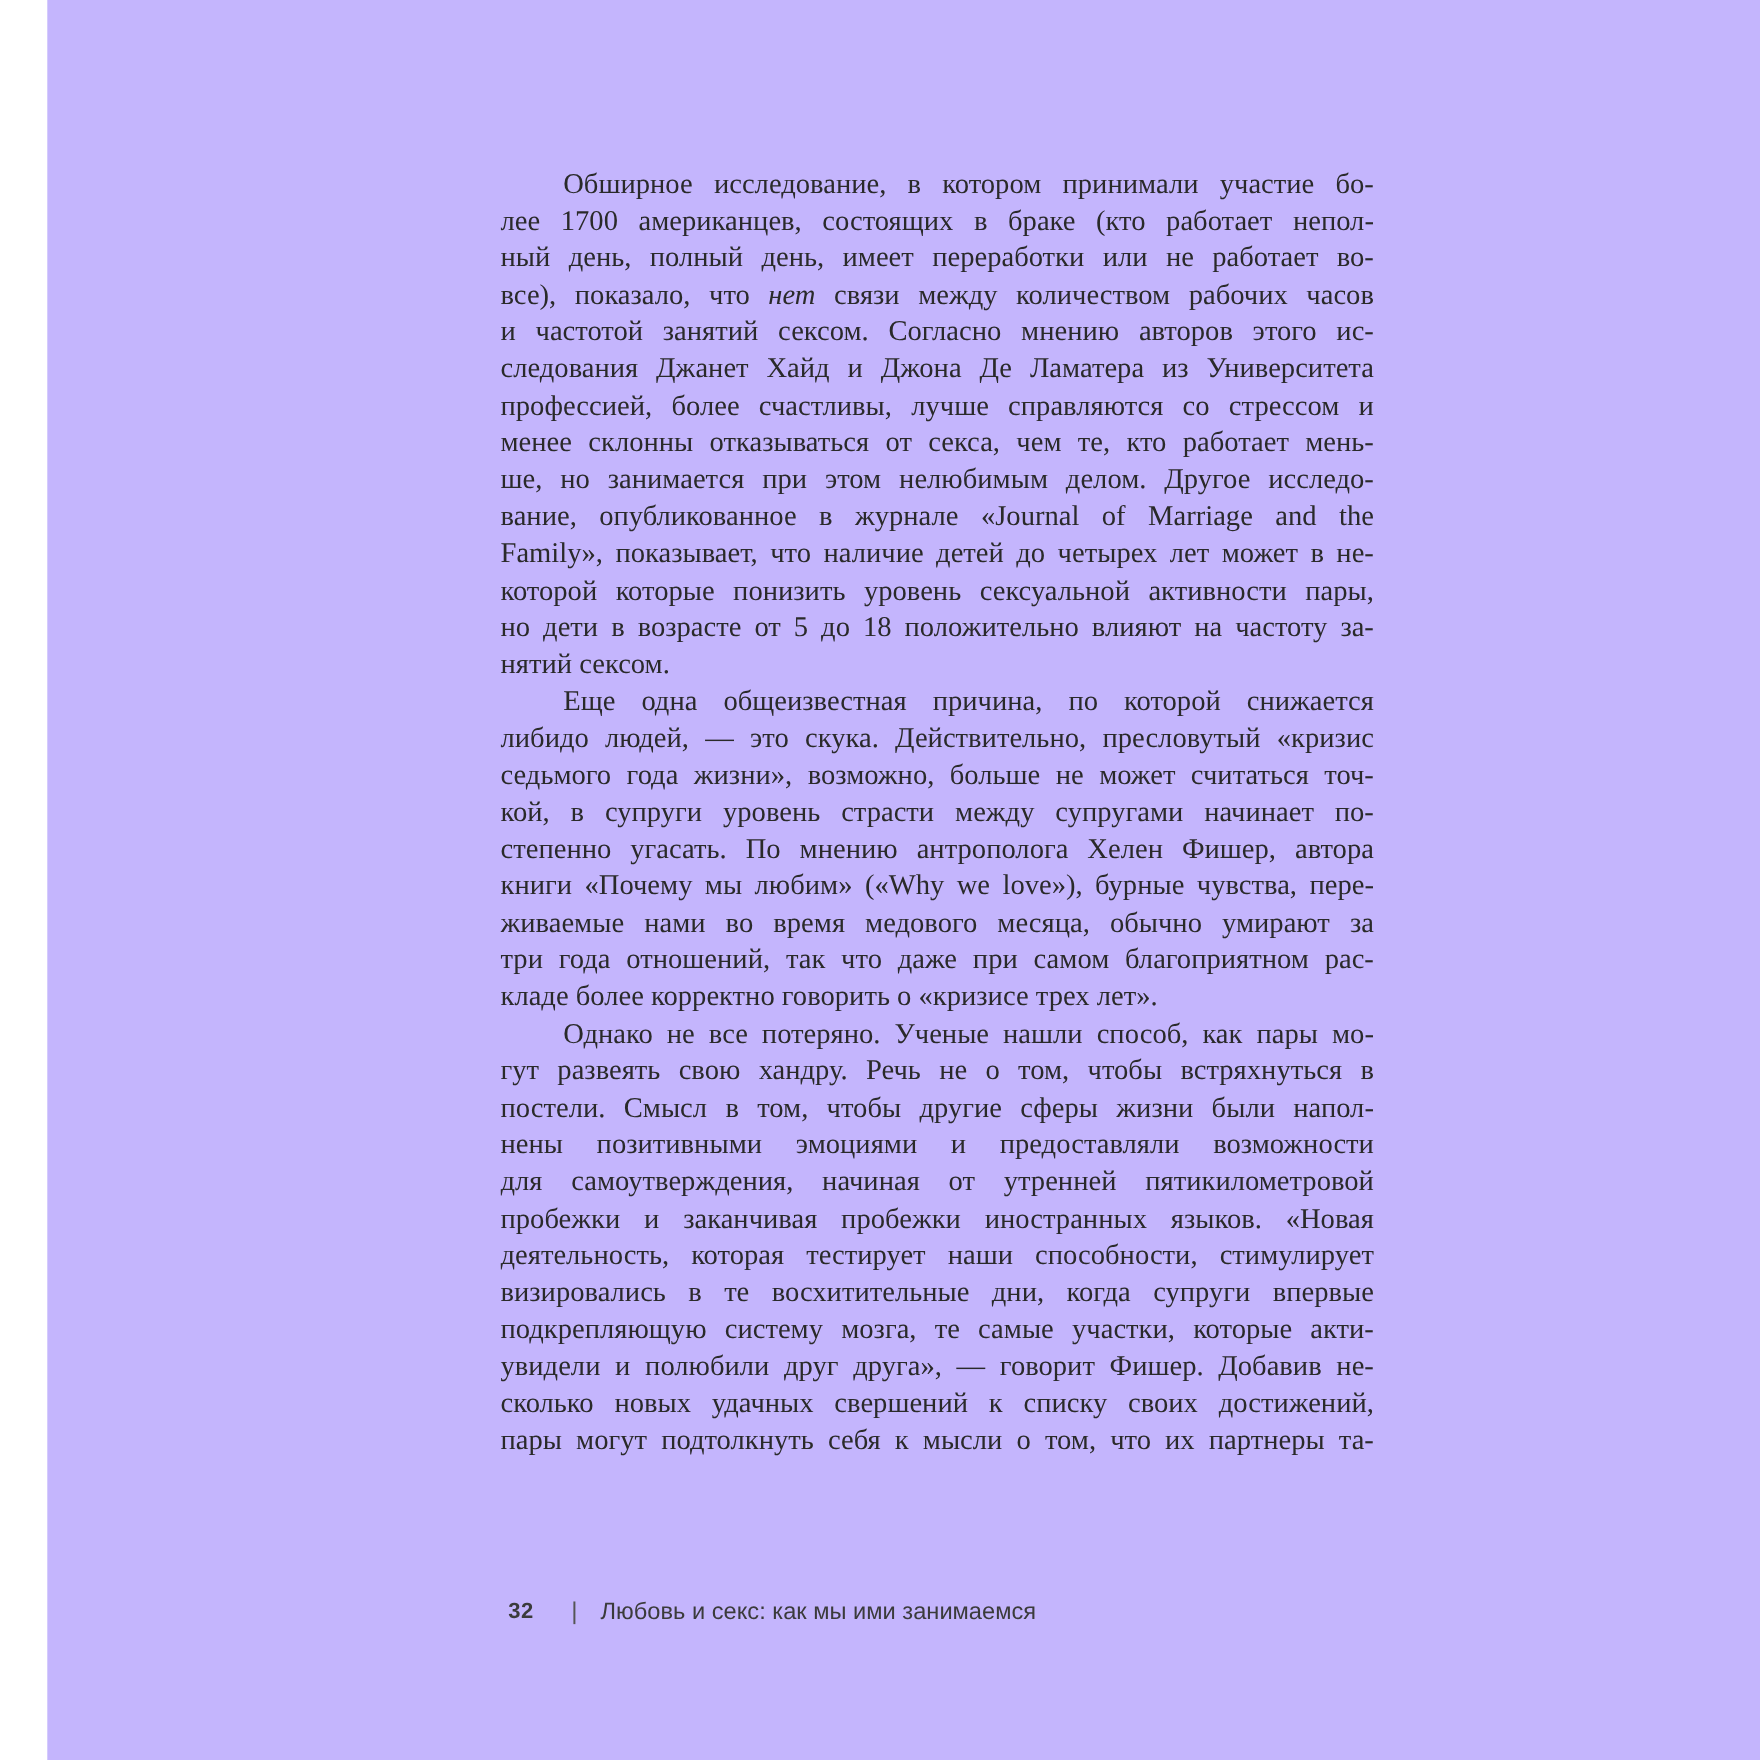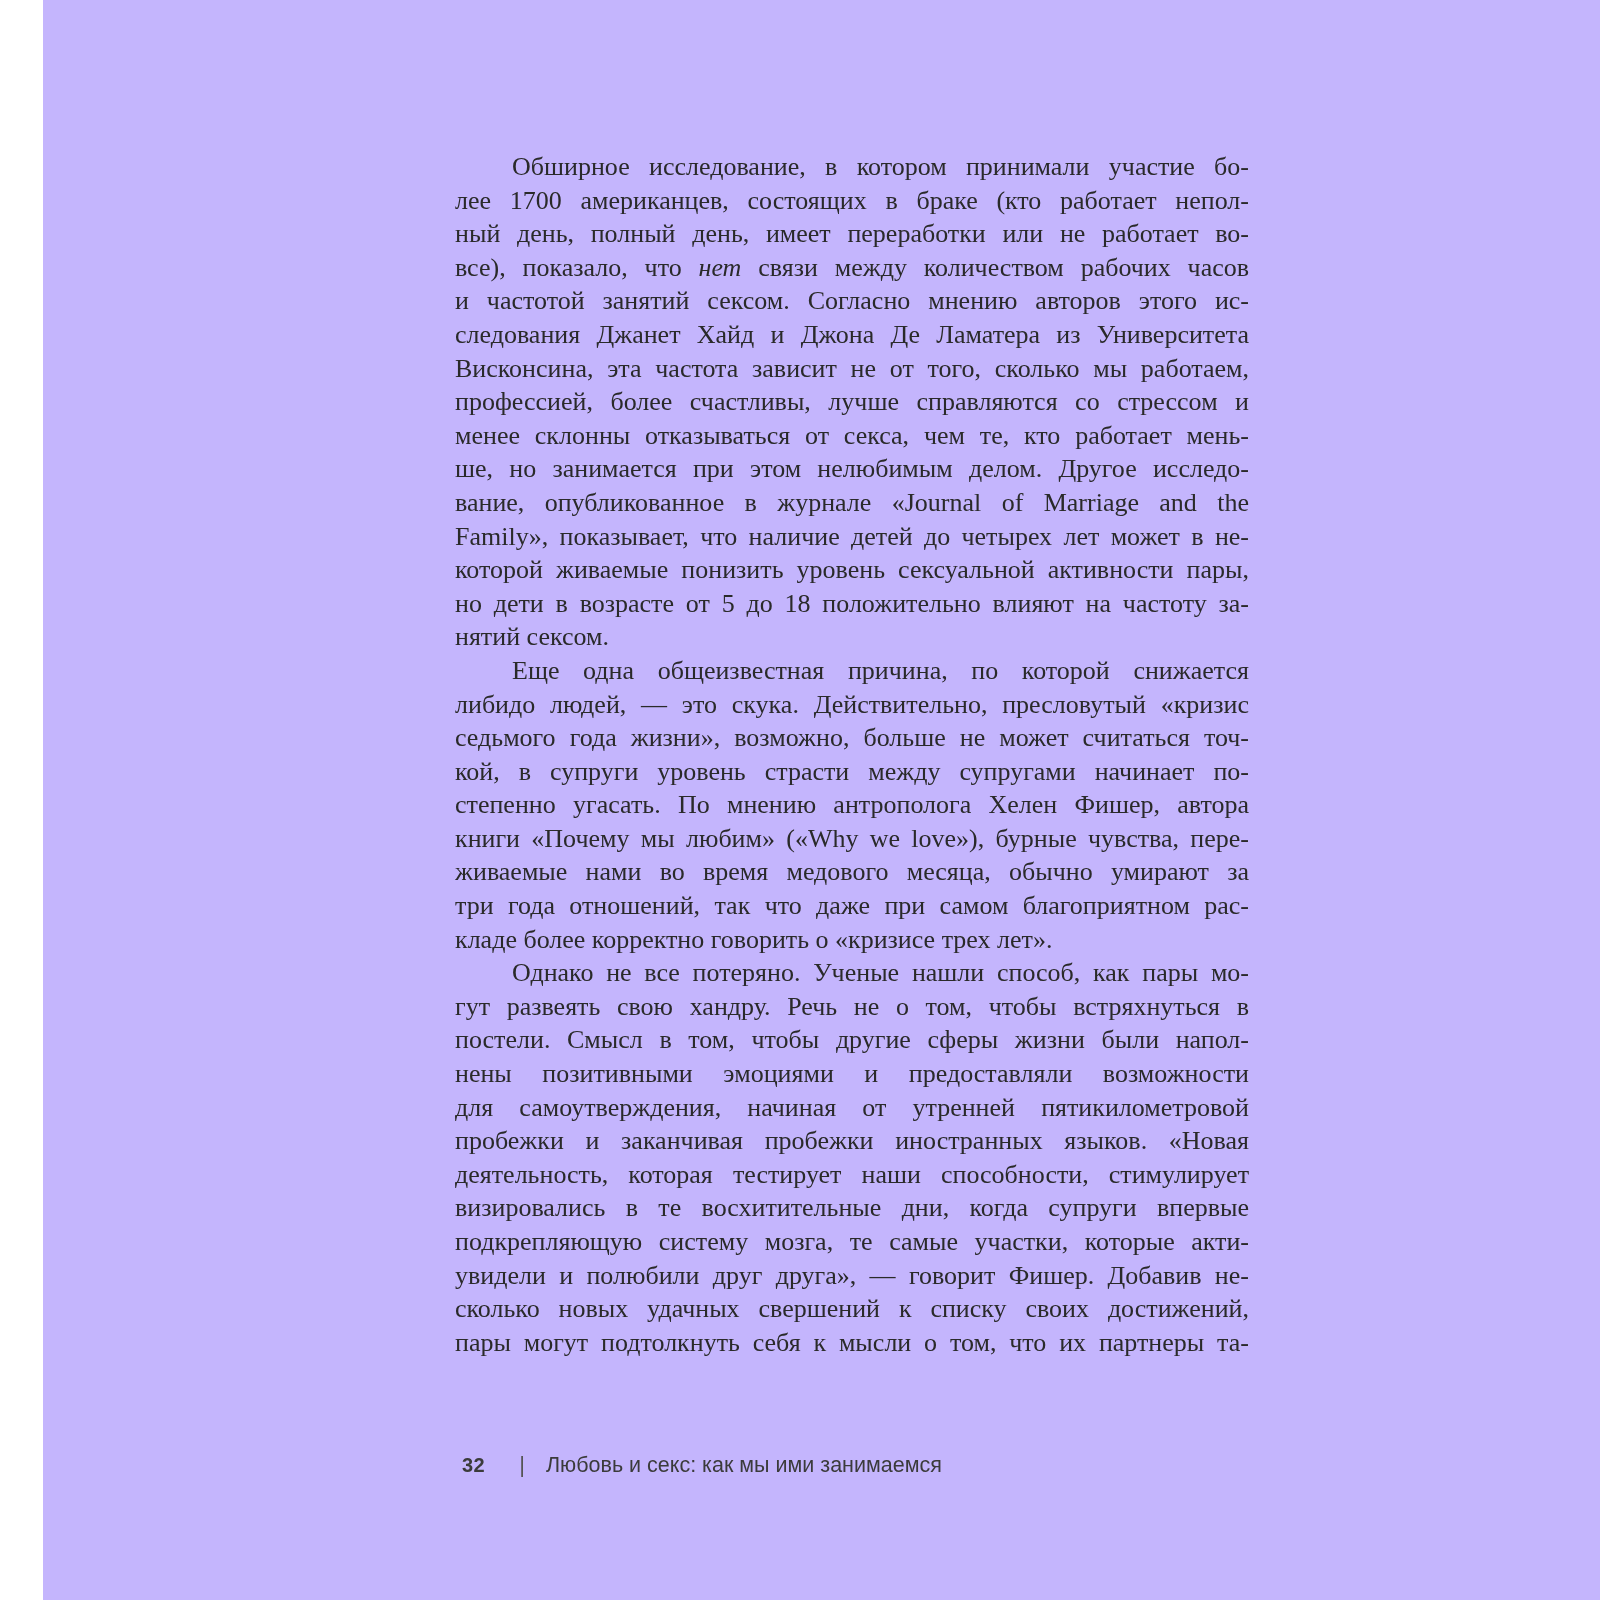--- a/index.html
+++ b/index.html
@@ -81,27 +81,26 @@
 <div class="page">
 
   <main class="text-block">
       <div class="para">
         <div class="line first"><span>Обширное исследование, в котором принимали участие бо-</span></div>
         <div class="line"><span>лее 1700 американцев, состоящих в браке (кто работает непол-</span></div>
         <div class="line"><span>ный день, полный день, имеет переработки или не работает во-</span></div>
         <div class="line"><span>все), показало, что </span><em>нет</em><span> связи между количеством рабочих часов</span></div>
         <div class="line"><span>и частотой занятий сексом. Согласно мнению авторов этого ис-</span></div>
         <div class="line"><span>следования Джанет Хайд и Джона Де Ламатера из Университета</span></div>
-        <div class="line"><span>Висконсина, эта частота зависит не от того, сколько мы работаем,</span></div>
         <div class="line"><span>профессией, более счастливы, лучше справляются со стрессом и</span></div>
         <div class="line"><span>менее склонны отказываться от секса, чем те, кто работает мень-</span></div>
         <div class="line"><span>ше, но занимается при этом нелюбимым делом. Другое исследо-</span></div>
         <div class="line"><span>вание, опубликованное в журнале «Journal of Marriage and the</span></div>
         <div class="line"><span>Family», показывает, что наличие детей до четырех лет может в не-</span></div>
-        <div class="line"><span>которой живаемые понизить уровень сексуальной активности пары,</span></div>
+        <div class="line"><span>которой которые понизить уровень сексуальной активности пары,</span></div>
         <div class="line"><span>но дети в возрасте от 5 до 18 положительно влияют на частоту за-</span></div>
         <div class="line noj"><span>нятий сексом.</span></div>
       </div>
       <div class="para">
         <div class="line first"><span>Еще одна общеизвестная причина, по которой снижается</span></div>
         <div class="line"><span>либидо людей, — это скука. Действительно, пресловутый «кризис</span></div>
         <div class="line"><span>седьмого года жизни», возможно, больше не может считаться точ-</span></div>
         <div class="line"><span>кой, в супруги уровень страсти между супругами начинает по-</span></div>
         <div class="line"><span>степенно угасать. По мнению антрополога Хелен Фишер, автора</span></div>
         <div class="line"><span>книги «Почему мы любим» («Why we love»), бурные чувства, пере-</span></div>

